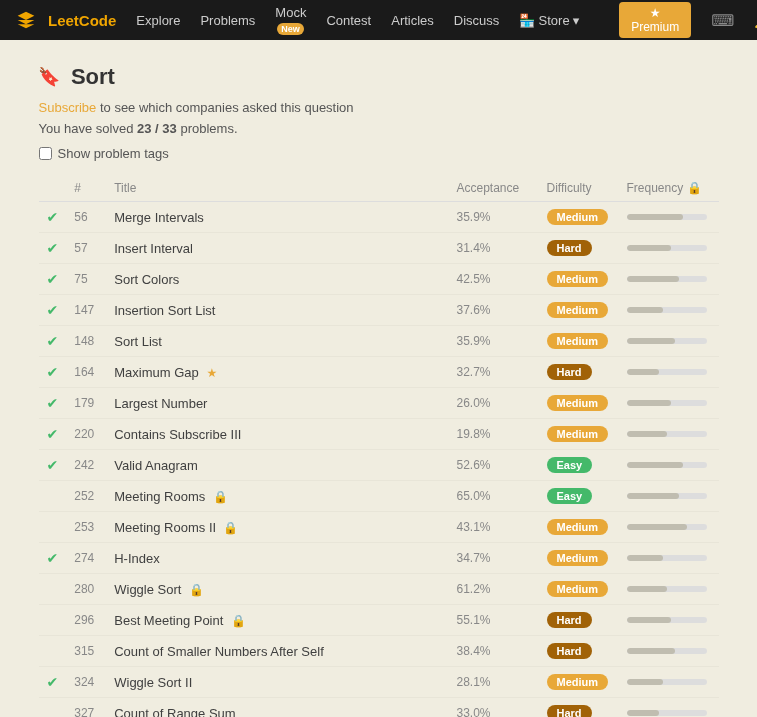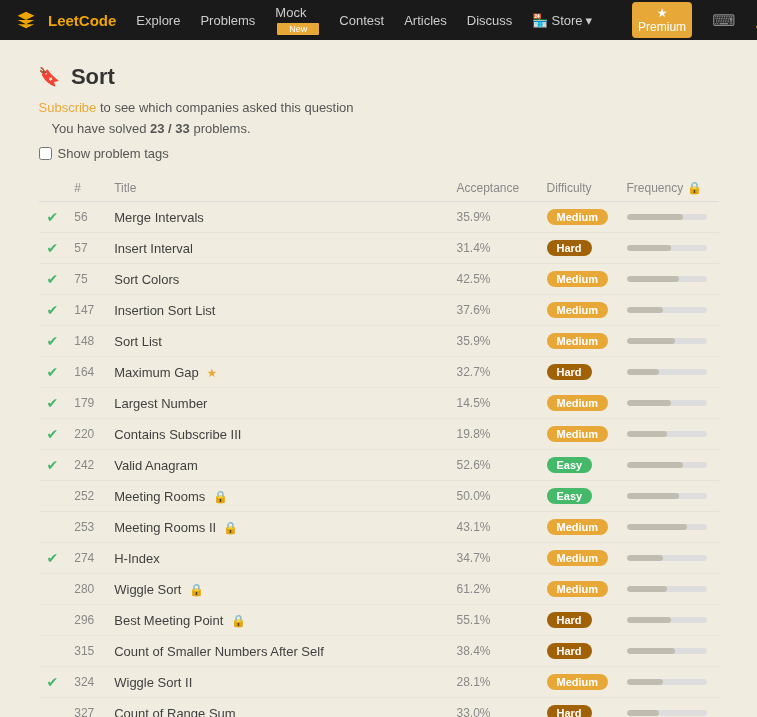--- a/index.html
+++ b/index.html
@@ -26,31 +26,32 @@
     .navbar-item {
       color: #ccc;
       font-size: 13px;
       cursor: pointer;
       text-decoration: none;
     }
     .navbar-badge {
       background: #e8a838;
       color: #fff;
       font-size: 9px;
-      padding: 1px 12px;
-      border-radius: 1px;
+      padding: 1px 4px;
+      border-radius: 6px;
       margin-left: 2px;
       vertical-align: middle;
+      font-weight: bold;
     }
     .navbar-spacer { flex: 1; }
     .navbar-premium {
       background: #e8a838;
       color: #fff;
       border: none;
-      padding: 4px 6px;
+      padding: 4px 12px;
       border-radius: 4px;
       font-size: 12px;
       cursor: pointer;
       display: flex;
       align-items: center;
       gap: 4px;
     }
     .navbar-icon {
       color: #888;
       font-size: 16px;
@@ -77,21 +78,21 @@
       align-items: center;
       gap: 10px;
       margin-bottom: 10px;
     }
     .bookmark-icon { color: #333; font-size: 18px; }
     .page-title { font-size: 22px; font-weight: bold; color: #333; }
 
     .subscribe-text { font-size: 13px; color: #555; margin-bottom: 6px; }
     .subscribe-link { color: #e8a838; text-decoration: none; }
 
-    .solved-text { font-size: 13px; color: #555; margin-bottom: 10px; margin-left: 13px; }
+    .solved-text { font-size: 13px; color: #555; margin-bottom: 10px; }
     .solved-count { font-weight: bold; }
 
     .show-tags-row {
       display: flex;
       align-items: center;
       gap: 6px;
       margin-bottom: 14px;
       font-size: 13px;
       color: #555;
     }
@@ -351,21 +352,21 @@
         <tr>
     <td class="col-check">
       <span class="check-icon">✔</span>
     </td>
     <td class="col-num">179</td>
     <td class="col-title">
       <a class="problem-link">Largest Number</a>
       
       
     </td>
-    <td class="col-acceptance">14.5%</td>
+    <td class="col-acceptance">26.0%</td>
     <td class="col-difficulty">
       <span class="badge badge-medium">Medium</span>
     </td>
     <td class="col-frequency">
       <div class="freq-bar">
         <div class="freq-fill" style="width:55%"></div>
       </div>
     </td>
   </tr>
         <tr>
@@ -411,21 +412,21 @@
         <tr>
     <td class="col-check">
       
     </td>
     <td class="col-num">252</td>
     <td class="col-title">
       <a class="problem-link">Meeting Rooms</a>
       
       <span class="lock-icon">🔒</span>
     </td>
-    <td class="col-acceptance">50.0%</td>
+    <td class="col-acceptance">65.0%</td>
     <td class="col-difficulty">
       <span class="badge badge-easy">Easy</span>
     </td>
     <td class="col-frequency">
       <div class="freq-bar">
         <div class="freq-fill" style="width:65%"></div>
       </div>
     </td>
   </tr>
         <tr>

